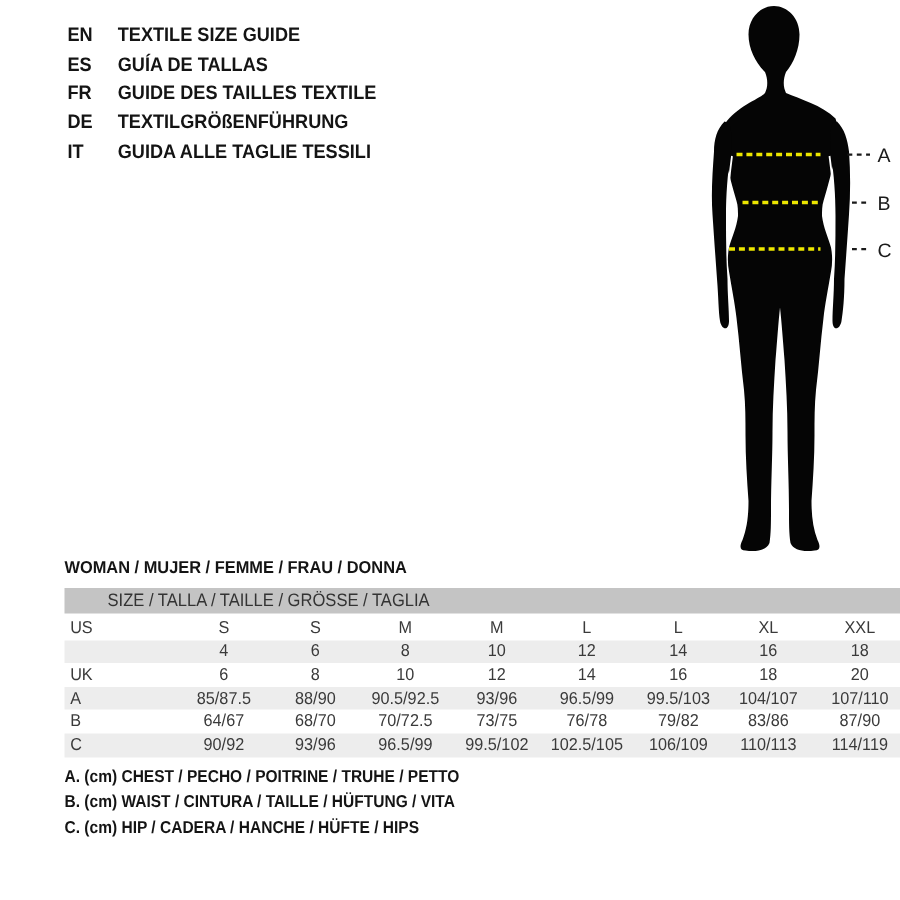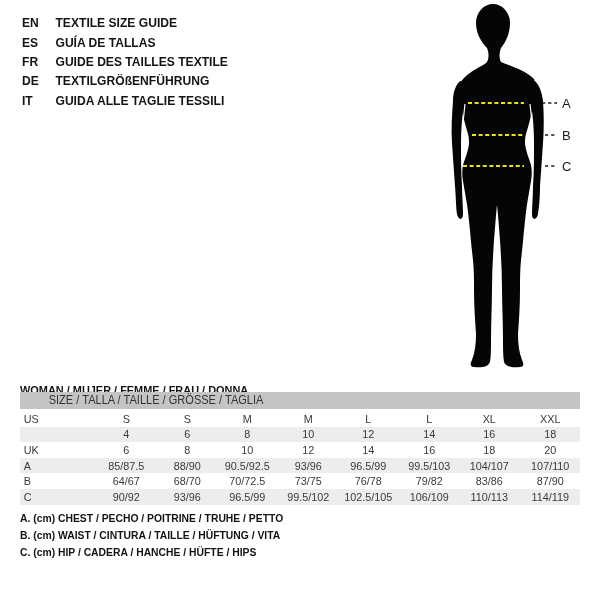--- a/index.html
+++ b/index.html
@@ -1,34 +1,34 @@
 <!DOCTYPE html>
 <html><head>
 <meta charset="utf-8">
 <style>
   html,body{margin:0;padding:0;}
   body{
     width:600px;height:600px;background:#ffffff;position:relative;overflow:hidden;
     font-family:"Liberation Sans", sans-serif;color:#161616;
   }
-  .abs{position:absolute;}
+  .abs{position:absolute;margin-left:23px;}
 
   
   #language-list{left:22px;top:13px;}
   .lang-row{
     display:flex;height:19.4px;align-items:center;font-weight:bold;font-size:13px;
     color:#141414;transform:scaleX(.93);transform-origin:0 50%;white-space:nowrap;
   }
   .lang-code{width:36px;flex:0 0 36px;}
 
   
   #figure-wrap{left:440px;top:0px;width:135px;height:375px;}
 
   
-  #section-title{left:20px;top:380px;}
+  #section-title{left:20px;top:369px;}
   .section-title{
     font-weight:bold;font-size:11.5px;color:#141414;
     transform:scaleX(.95);transform-origin:0 50%;white-space:nowrap;
   }
 
   
   #size-table{left:20px;top:392px;width:560px;font-size:11.5px;color:#3a3a3a;}
   .t-header{
     height:17px;line-height:17px;background:#c4c4c4;color:#333333;
     font-size:12px;margin-bottom:2px;padding-left:25px;

